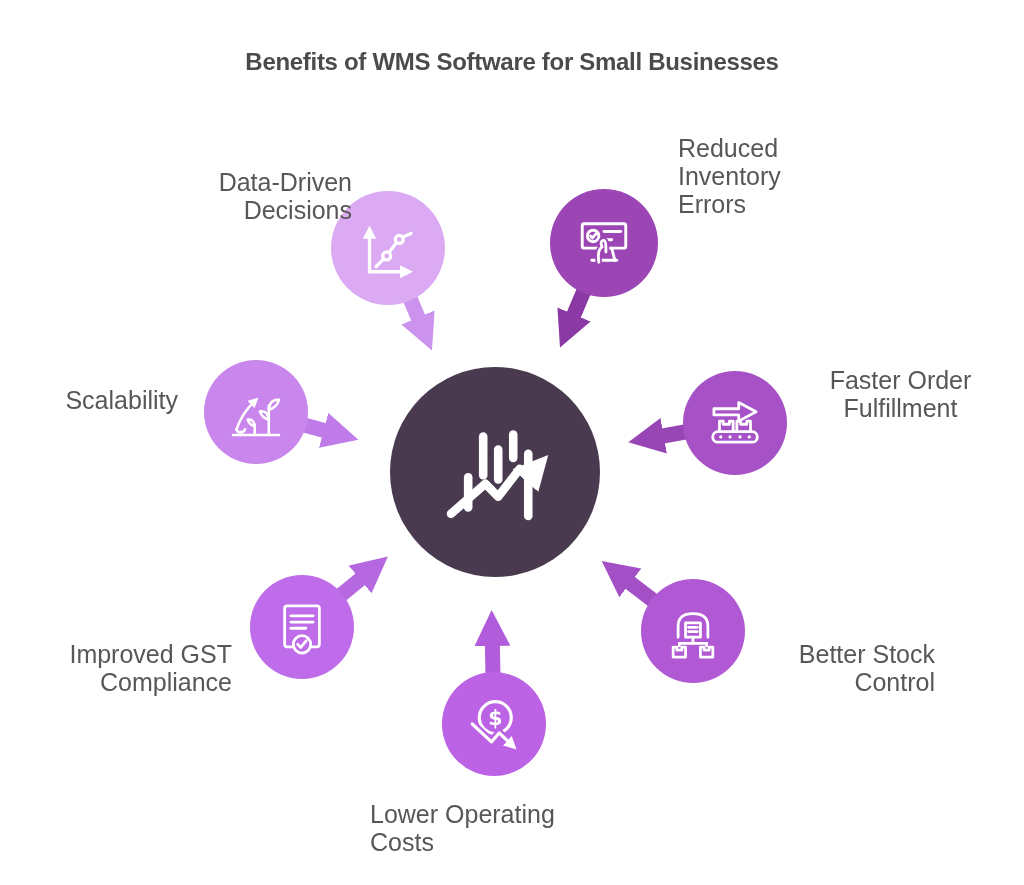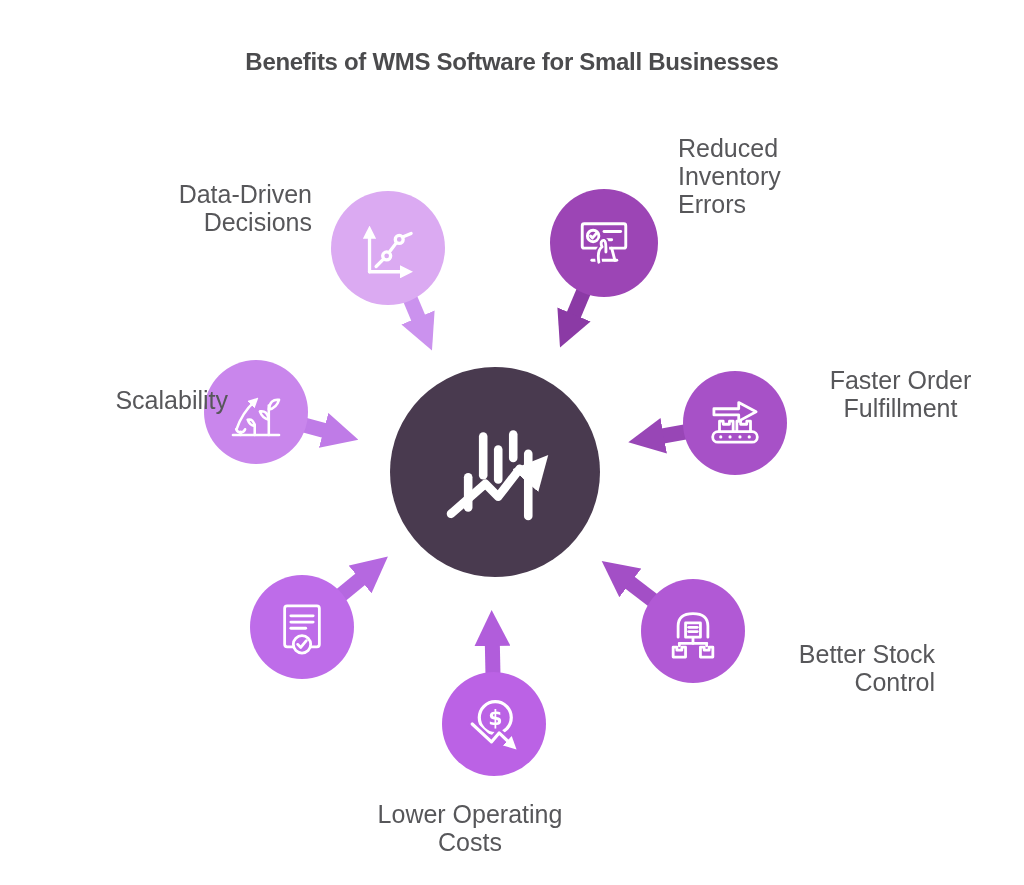--- a/index.html
+++ b/index.html
@@ -23,27 +23,27 @@
   .s0 { left:331px; top:191px; width:114px; height:114px; }
   .s1 { left:550px; top:189px; width:108px; height:108px; }
   .s2 { left:683px; top:371px; width:104px; height:104px; }
   .s3 { left:641px; top:579px; width:104px; height:104px; }
   .s4 { left:442px; top:672px; width:104px; height:104px; }
   .s5 { left:250px; top:575px; width:104px; height:104px; }
   .s6 { left:204px; top:360px; width:104px; height:104px; }
   .label {
     position:absolute; font-size:25px; line-height:28px; color:#57575a;
   }
-  .l0 { right:712px; top:168px; width:200px; text-align:right;margin-top:12px; }
+  .l0 { right:672px; top:168px; width:200px; text-align:right; }
   .l1 { left:678px; top:134px; width:150px; text-align:left; }
   .l2 { left:813px; top:366px; width:175px; text-align:center; }
   .l3 { left:760px; top:640px; width:175px; text-align:right; }
-  .l4 { left:360px; top:800px; width:220px; text-align:center; }
+  .l4 { left:370px; top:800px; width:220px; text-align:left; }
   .l5 { right:792px; top:640px; width:210px; text-align:right; }
-  .l6 { right:796px; top:386px; white-space:nowrap; text-align:right; }
+  .l6 { right:846px; top:386px; white-space:nowrap; text-align:right; }
   .icon { display:block; }
 </style>
 </head>
 <body>
 
 <div class="canvas">
 
   <svg width="0" height="0" style="position:absolute" aria-hidden="true">
     <defs>
       <marker id="mw" viewBox="0 0 10 10" refX="5" refY="5" markerWidth="4" markerHeight="4" orient="auto">
@@ -183,20 +183,21 @@
       <g stroke="#ffffff" stroke-width="4.5" stroke-linecap="round" stroke-linejoin="round" fill="none">
         <rect x="22" y="16" width="56" height="66" rx="4"></rect>
         <path d="M32 32 H68"></path>
         <path d="M32 42 H68"></path>
         <path d="M32 52 H56"></path>
       </g>
       <circle cx="50" cy="78" r="14" stroke="#ffffff" stroke-width="4.5" fill="#BE6CE9"></circle>
       <path d="M43 78 l5 5 l9 -11" stroke="#ffffff" stroke-width="4.5" stroke-linecap="round" stroke-linejoin="round" fill="none"></path>
     </svg>
   </div>
+  <div class="label l5">Improved GST Compliance</div>
 
   <div class="circle s6" style="background: rgb(201, 134, 236);">
     <svg class="icon" width="64" height="64" viewBox="0 0 100 100">
       <g stroke="#ffffff" stroke-width="4" stroke-linecap="round" stroke-linejoin="round" fill="none">
         <path d="M14 86 H86"></path>
         <path d="M20 76 Q28 52 48 33" marker-end="url(#mw)"></path>
         <path d="M70 86 V40"></path>
         <path d="M70 46 Q82 44 86 31 Q72 29 70 46 z"></path>
         <path d="M70 62 Q60 60 56 49 Q68 47 70 62 z"></path>
         <path d="M48 86 V70"></path>

